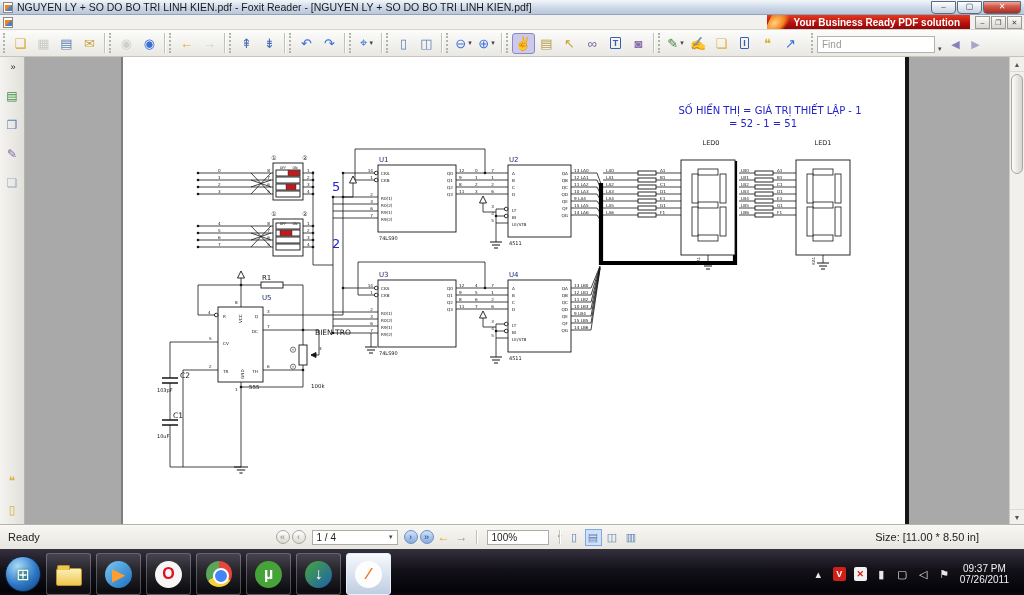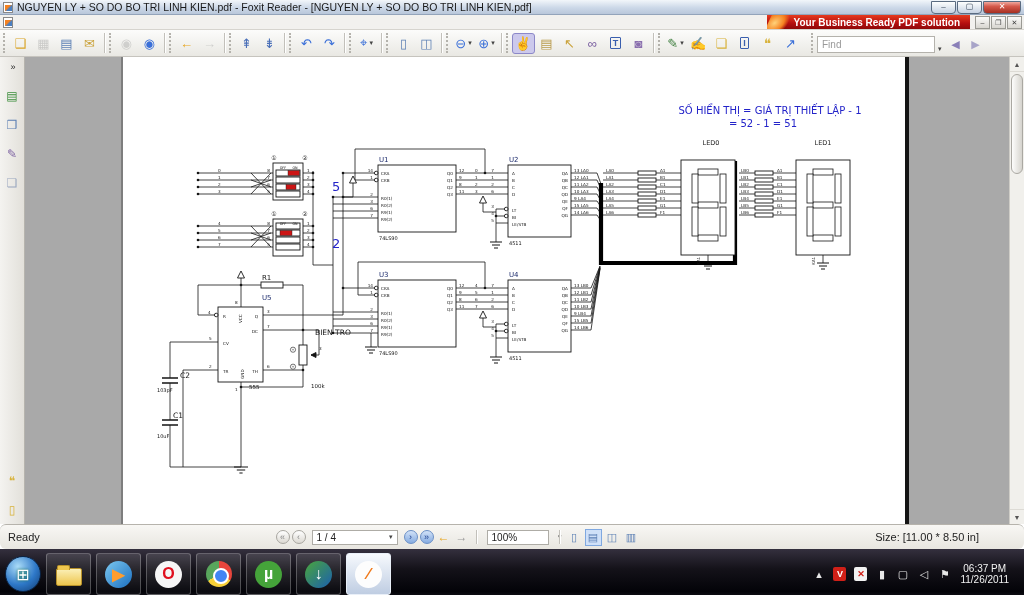--- a/index.html
+++ b/index.html
@@ -60,21 +60,21 @@
   .page svg { position:absolute; left:0; top:0; }
   .scrollbar { position:absolute; right:0; top:0; width:15px; height:467px; background:#f1f0ec; border-left:1px solid #cfcdc7; }
   .sb-btn { height:15px; display:flex; align-items:center; justify-content:center; font-size:7px; color:#555;
     border-bottom:1px solid #dddbd5; }
   .sb-btn.bottom { position:absolute; bottom:0; width:100%; border-top:1px solid #dddbd5; border-bottom:none; }
   .sb-thumb { position:absolute; top:17px; left:1px; width:12px; height:100px; border:1px solid #aaa8a2; border-radius:6px;
     background:linear-gradient(90deg,#fdfdfc,#d6d4ce); }
 
   
   .statusbar { height:21px; background:linear-gradient(#f8f7f4,#e8e6e0); border-top:1px solid #b6b3ac;
-    display:flex; align-items:center; font-size:11px; color:#222; padding:12px 8px;border-radius:6px; }
+    display:flex; align-items:center; font-size:11px; color:#222; padding:12px 8px; }
   .sp { flex:1; }
   .roundbtn { width:14px; height:14px; border-radius:50%; border:1px solid #a8a6a0; background:linear-gradient(#fff,#dcd9d2);
     font-size:9px; line-height:12px; text-align:center; color:#888; margin:0 1px; }
   .roundbtn.blue { background:linear-gradient(#d2e2f8,#85abe0); color:#1c3f8e; border-color:#6a8fc6; }
   .navarrow { font-size:12px; margin:0 3px; }
   .combo { height:15px; border:1px solid #aeaca6; background:#fff; font-size:10px; display:flex; align-items:center;
     padding:0 4px; margin:0 5px; }
   .combo .caret { font-size:7px; color:#444; margin-left:auto; padding-left:6px; }
   .combo.pg { width:86px; } .combo.zm { width:62px;gap:35px; }
   .ssep { width:1px; height:14px; background:#c2c0ba; box-shadow:1px 0 0 #fff; margin:0 5px; }
@@ -658,17 +658,17 @@
     <div class="tray" id="tray-icons">
         <span class="ti">▴</span>
         <span class="ti" style="background: rgb(208, 32, 24); font-size: 9px; font-weight: bold; border-radius: 2px; color: rgb(255, 255, 255);">V</span>
         <span class="ti" style="background: rgb(242, 242, 242); font-size: 9px; font-weight: bold; border-radius: 2px; color: rgb(208, 32, 24);">✕</span>
         <span class="ti">▮</span>
         <span class="ti">▢</span>
         <span class="ti">◁</span>
         <span class="ti">⚑</span>
       </div>
     <div class="clock">
-      <div>06:37 PM</div>
-      <div>11/26/2011</div>
+      <div>09:37 PM</div>
+      <div>07/26/2011</div>
     </div>
   </div>
 </div>
 
 </body></html>

